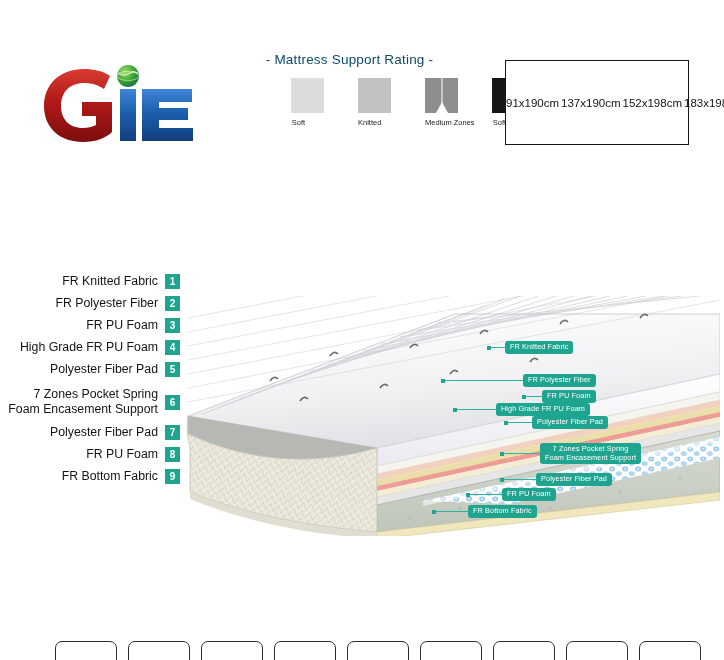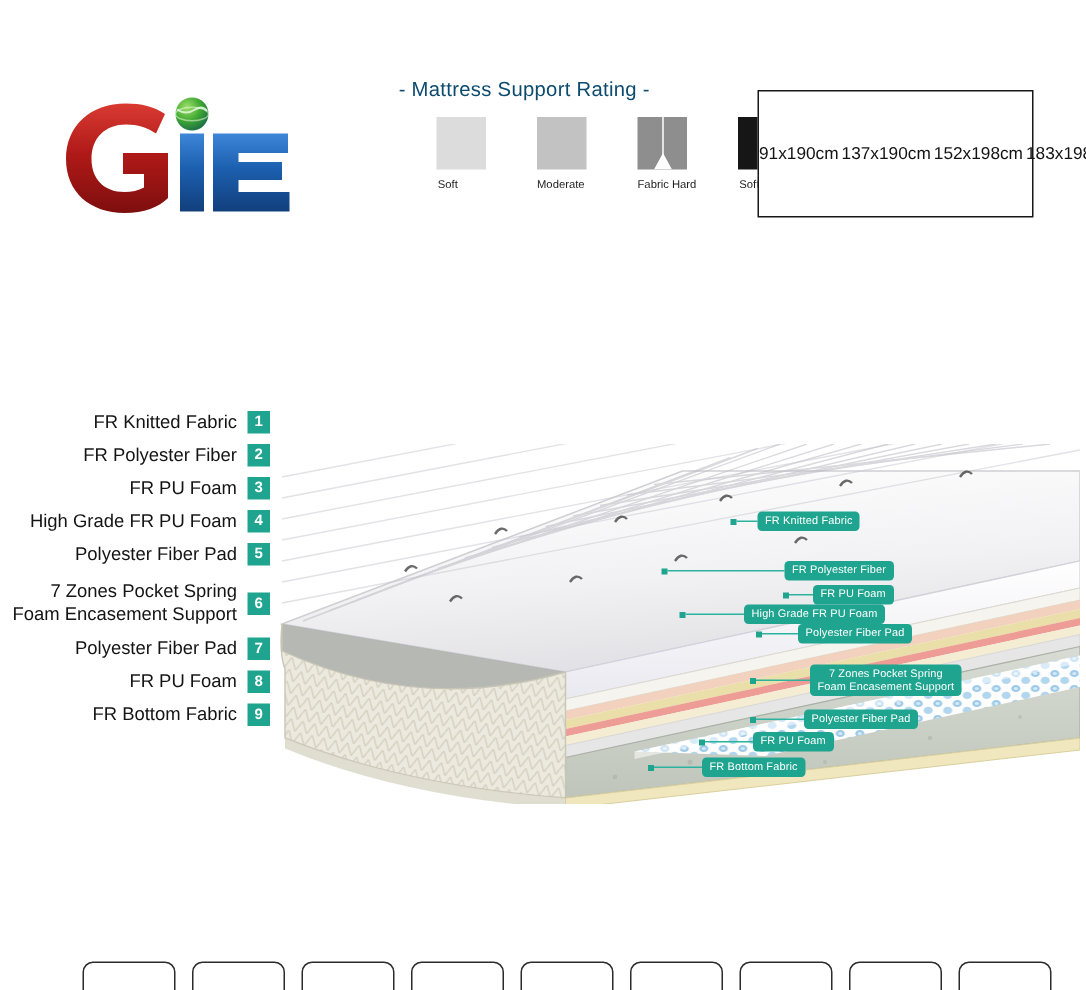--- a/index.html
+++ b/index.html
@@ -135,28 +135,28 @@
 
   <div class="rating">
     <div class="rating-title">-  Mattress Support  Rating  -</div>
     <div class="swatch-row">
       <div class="swatch-cell">
         <div class="swatch" style="background:#DCDCDC"></div>
         <div class="swatch-label">Soft</div>
       </div>
       <div class="swatch-cell">
         <div class="swatch" style="background:#C2C2C2"></div>
-        <div class="swatch-label">Moderate</div>
+        <div class="swatch-label">Knitted</div>
       </div>
       <div class="swatch-cell">
         <div class="swatch notch" style="background:#8E8E8E">
           <div class="notch-seam"></div>
           <div class="notch-v"></div>
         </div>
-        <div class="swatch-label">Fabric Hard</div>
+        <div class="swatch-label">Medium Zones</div>
       </div>
       <div class="swatch-cell">
         <div class="swatch" style="background:#161616"></div>
         <div class="swatch-label">Soft</div>
       </div>
     </div>
   </div>
 
   <div class="dims">
     <div class="dims-right">

